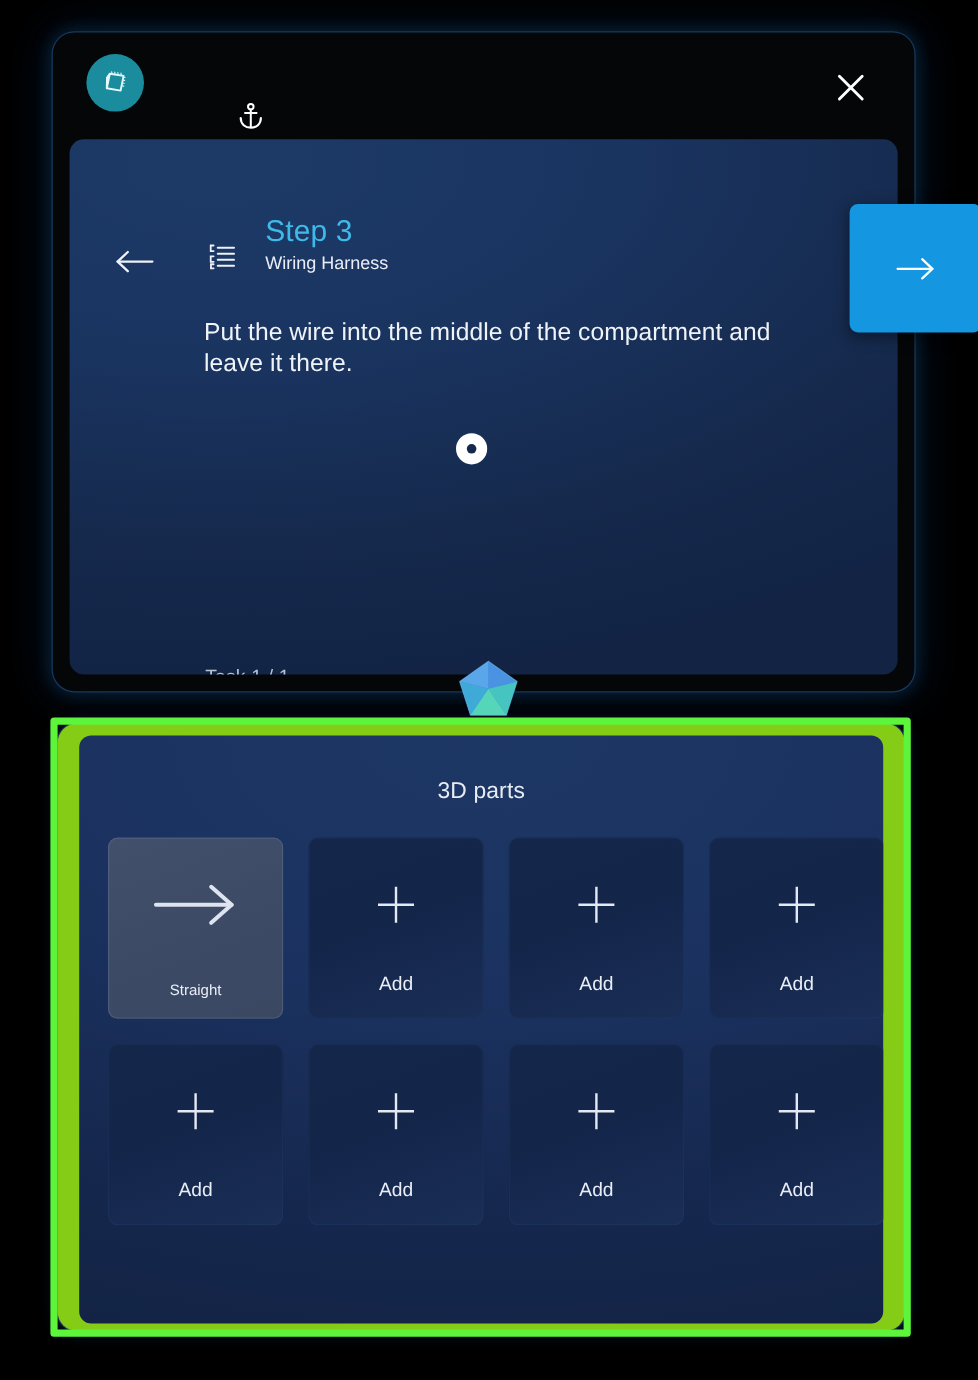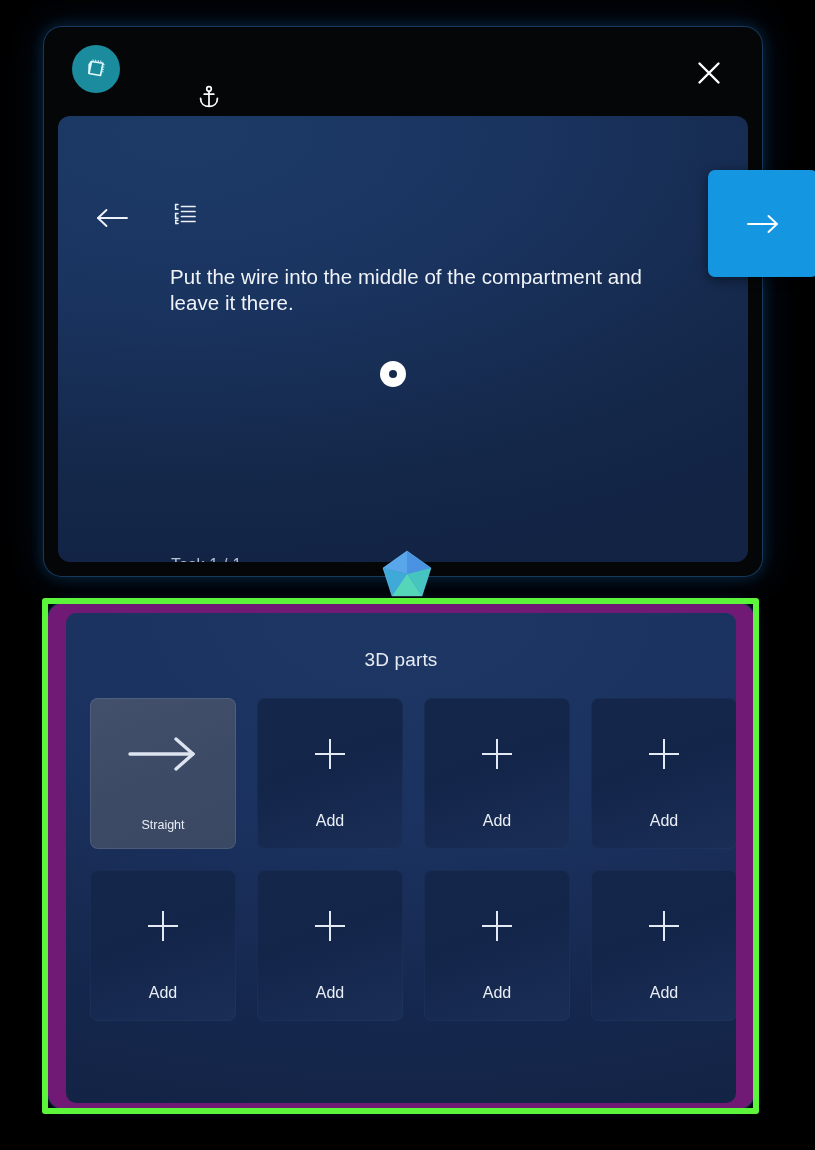--- a/index.html
+++ b/index.html
@@ -204,21 +204,21 @@
     box-sizing: border-box;
     z-index: 20;
   }
 
   #parts-window {
     position: absolute;
     left: 48px;
     top: 603px;
     width: 706px;
     height: 506px;
-    background: #701a75;
+    background: #84cc16;
     border-radius: 16px;
     box-shadow:
       0 0 0 1px rgba(30,70,110,0.7),
       0 0 12px 2px rgba(20,70,120,0.4);
     z-index: 10;
   }
 
   #parts-panel {
     position: absolute;
     left: 18px;
@@ -353,20 +353,22 @@
         </g>
         <g stroke="#eef2f8" stroke-width="1.5" stroke-linecap="round" fill="none">
           <path d="M6 3.6 H3.6 V8.2 H6"></path>
           <path d="M6 12.6 H3.6 V17.2 H6"></path>
           <path d="M6 19.2 H3.8 V22.6 H6"></path>
         </g>
       </svg>
     </div>
 
     <div id="step-heading">
+      <div id="step-title">Step 3</div>
+      <div id="step-subtitle">Wiring Harness</div>
     </div>
 
     <div id="step-body">Put the wire into the middle of the compartment and leave it there.</div>
 
     <div id="record-dot"></div>
 
     <div id="task-counter">Task 1 / 1</div>
 
   </div>
 

